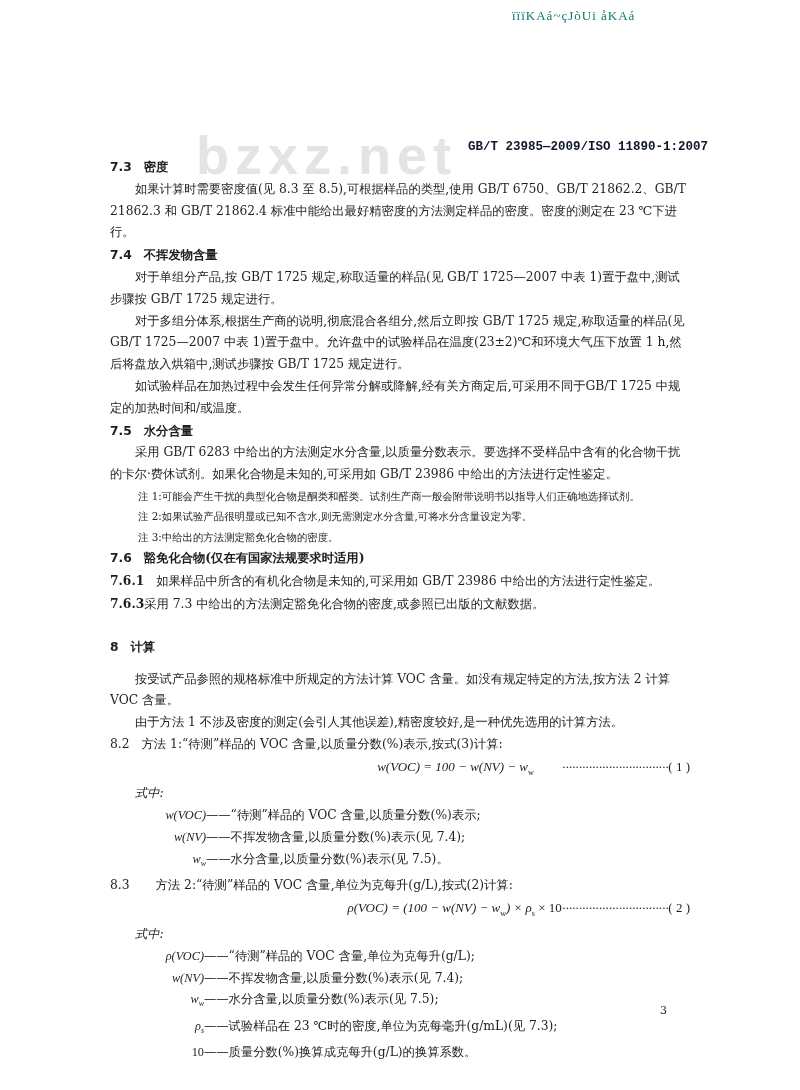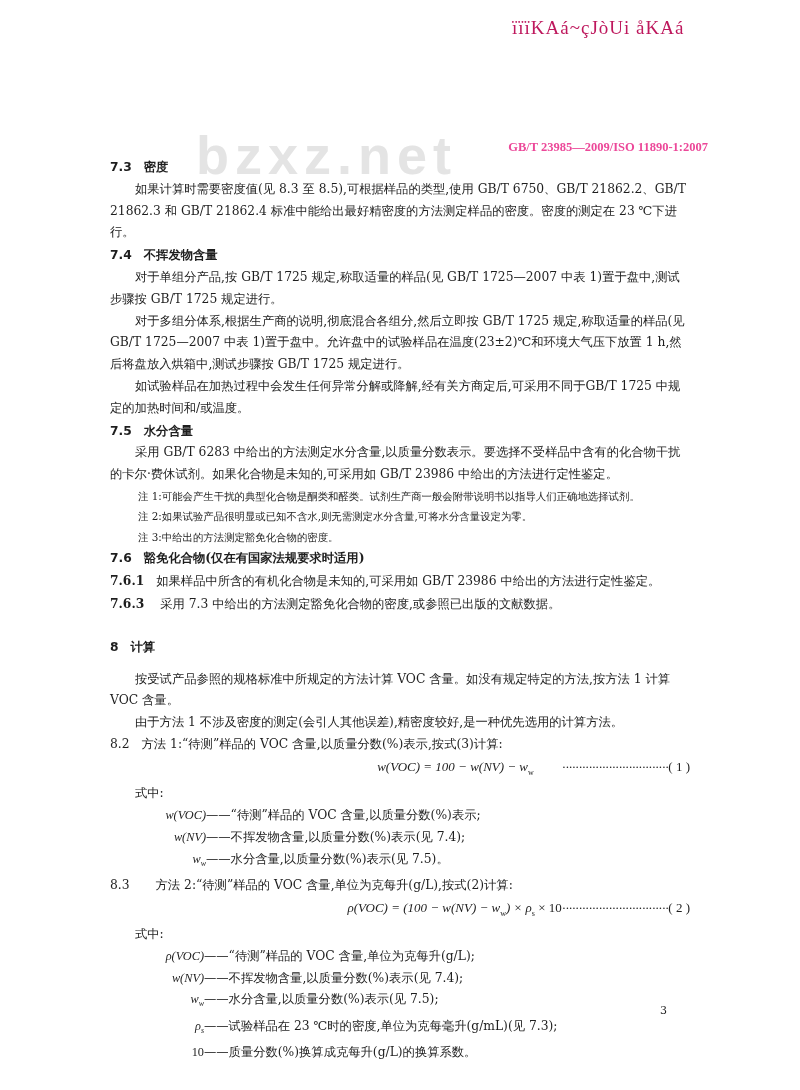--- a/index.html
+++ b/index.html
@@ -1,44 +1,44 @@
 <!DOCTYPE html>
 <html><head>
 <meta charset="utf-8">
 <style>
   html, body { margin:0; padding:0; }
   body {
     width:800px; height:1090px; background:#ffffff; position:relative; overflow:hidden;
     font-family:"DejaVu Serif", "Liberation Serif", serif; color:#1e1e1e;
   }
   .corner-mark {
-    position:absolute; top:17px; left:512px; font-size:19px; color:#be185d; letter-spacing:1px;
+    position:absolute; top:8px; left:512px; font-size:13px; color:#0f766e; letter-spacing:1px;
     font-family:"Liberation Serif", serif;
   }
   .watermark {
     position:absolute; top:128px; left:196px; font-family:"Liberation Sans", sans-serif;
     font-weight:bold; font-size:54px; color:#e4e4e4; letter-spacing:6px; line-height:1; z-index:0;
   }
   .doc-id {
-    position:absolute; top:140px; right:92px; font-family:Liberation Serif, serif;
-    font-weight:bold; font-size:12.5px; color:#ec4899; z-index:1;
+    position:absolute; top:140px; right:92px; font-family:Liberation Mono, monospace;
+    font-weight:bold; font-size:12.5px; color:#0f172a; z-index:1;
   }
   .content { position:absolute; left:110px; width:580px; top:156px; z-index:1; font-size:12.3px; line-height:21.8px; }
   .h { font-weight:bold; }
   .h .num { display:inline-block; margin-right:12px; font-family:"DejaVu Sans", sans-serif; }
   .p { text-indent:25px; }
   .note { padding-left:28px; font-size:10.4px; line-height:20.5px; }
   .gap { height:20px; }
   .gap-s { height:10px; }
   .formula { display:flex; justify-content:flex-end; white-space:nowrap; font-family:"Liberation Serif", serif; font-size:13px; }
   .formula .expr { margin-right:28px; }
   .formula .dots { letter-spacing:-1px; }
   .def { white-space:nowrap; }
   .def .sym { display:inline-block; text-align:right; font-family:"Liberation Serif", serif; font-style:italic; }
-  .where { padding-left:25px; }
+  .where { padding-left:25px;font-style:italic; }
   sub { font-size:8px; }
   .page-num { position:absolute; top:1004px; left:660px; font-size:11px; z-index:1; }
 </style>
 </head>
 <body>
 
 <div class="corner-mark">ïïïKAá~çJòUi åKAá</div>
 <div class="watermark">bzxz.net</div>
 <div class="doc-id">GB/T 23985—2009/ISO 11890-1:2007</div>
 
@@ -53,27 +53,27 @@
   <div class="p">如试验样品在加热过程中会发生任何异常分解或降解,经有关方商定后,可采用不同于GB/T 1725 中规定的加热时间和/或温度。</div>
 
   <div class="h"><span class="num">7.5</span><span>水分含量</span></div>
   <div class="p">采用 GB/T 6283 中给出的方法测定水分含量,以质量分数表示。要选择不受样品中含有的化合物干扰的卡尔·费休试剂。如果化合物是未知的,可采用如 GB/T 23986 中给出的方法进行定性鉴定。</div>
   <div class="note">注 1:可能会产生干扰的典型化合物是酮类和醛类。试剂生产商一般会附带说明书以指导人们正确地选择试剂。</div>
   <div class="note">注 2:如果试验产品很明显或已知不含水,则无需测定水分含量,可将水分含量设定为零。</div>
   <div class="note">注 3:中给出的方法测定豁免化合物的密度。</div>
 
   <div class="h"><span class="num">7.6</span><span>豁免化合物(仅在有国家法规要求时适用)</span></div>
   <div><span class="h num" style="margin-right:12px">7.6.1</span><span>如果样品中所含的有机化合物是未知的,可采用如 GB/T 23986 中给出的方法进行定性鉴定。</span></div>
-  <div><span class="h num" style="margin-right:16px">7.6.3</span><span>采用 7.3 中给出的方法测定豁免化合物的密度,或参照已出版的文献数据。</span></div>
+  <div><span class="h num" style="margin-right:0">7.6.3</span><span>采用 7.3 中给出的方法测定豁免化合物的密度,或参照已出版的文献数据。</span></div>
 
   <div class="gap"></div>
   <div class="h"><span class="num">8</span><span>计算</span></div>
   <div class="gap-s"></div>
 
-  <div class="p">按受试产品参照的规格标准中所规定的方法计算 VOC 含量。如没有规定特定的方法,按方法 1 计算 VOC 含量。</div>
+  <div class="p">按受试产品参照的规格标准中所规定的方法计算 VOC 含量。如没有规定特定的方法,按方法 2 计算 VOC 含量。</div>
   <div class="p">由于方法 1 不涉及密度的测定(会引人其他误差),精密度较好,是一种优先选用的计算方法。</div>
 
   <div><span style="margin-right:12px">8.2</span><span>方法 1:“待测”样品的 VOC 含量,以质量分数(%)表示,按式(3)计算:</span></div>
   <div class="formula">
     <span class="expr"><i>w(VOC) = 100 − w(NV) − w</i><sub>w</sub></span>
     <span class="dots">································</span>
       <span>( 1 )</span>
   </div>
   <div class="where">式中:</div>
   <div class="def"><span class="sym" style="width:96px">w(VOC)</span><span>——“待测”样品的 VOC 含量,以质量分数(%)表示;</span></div>

